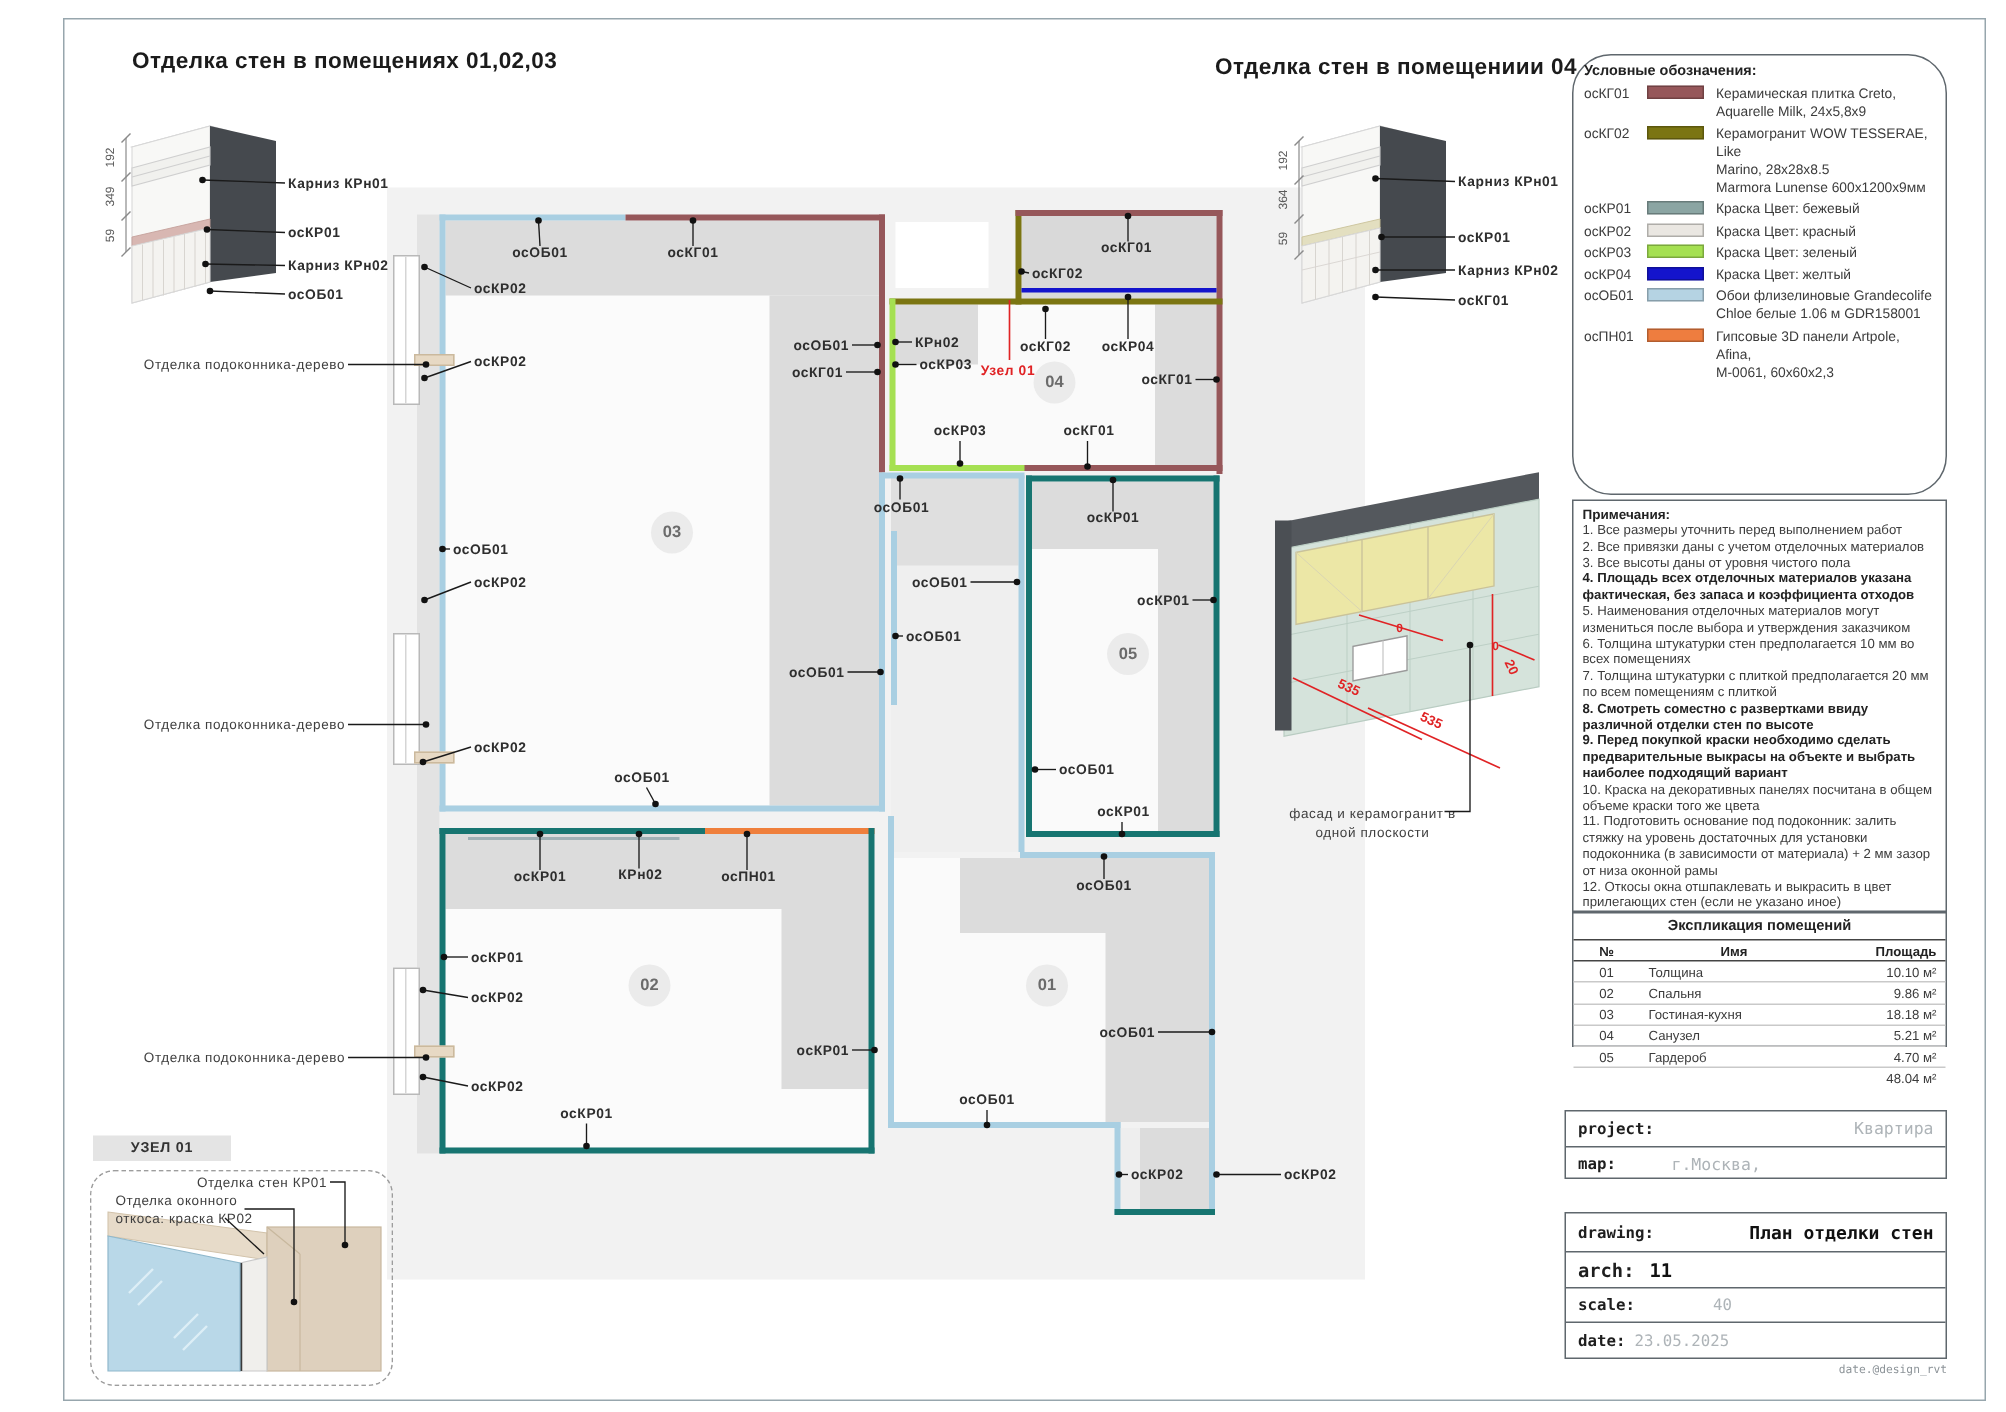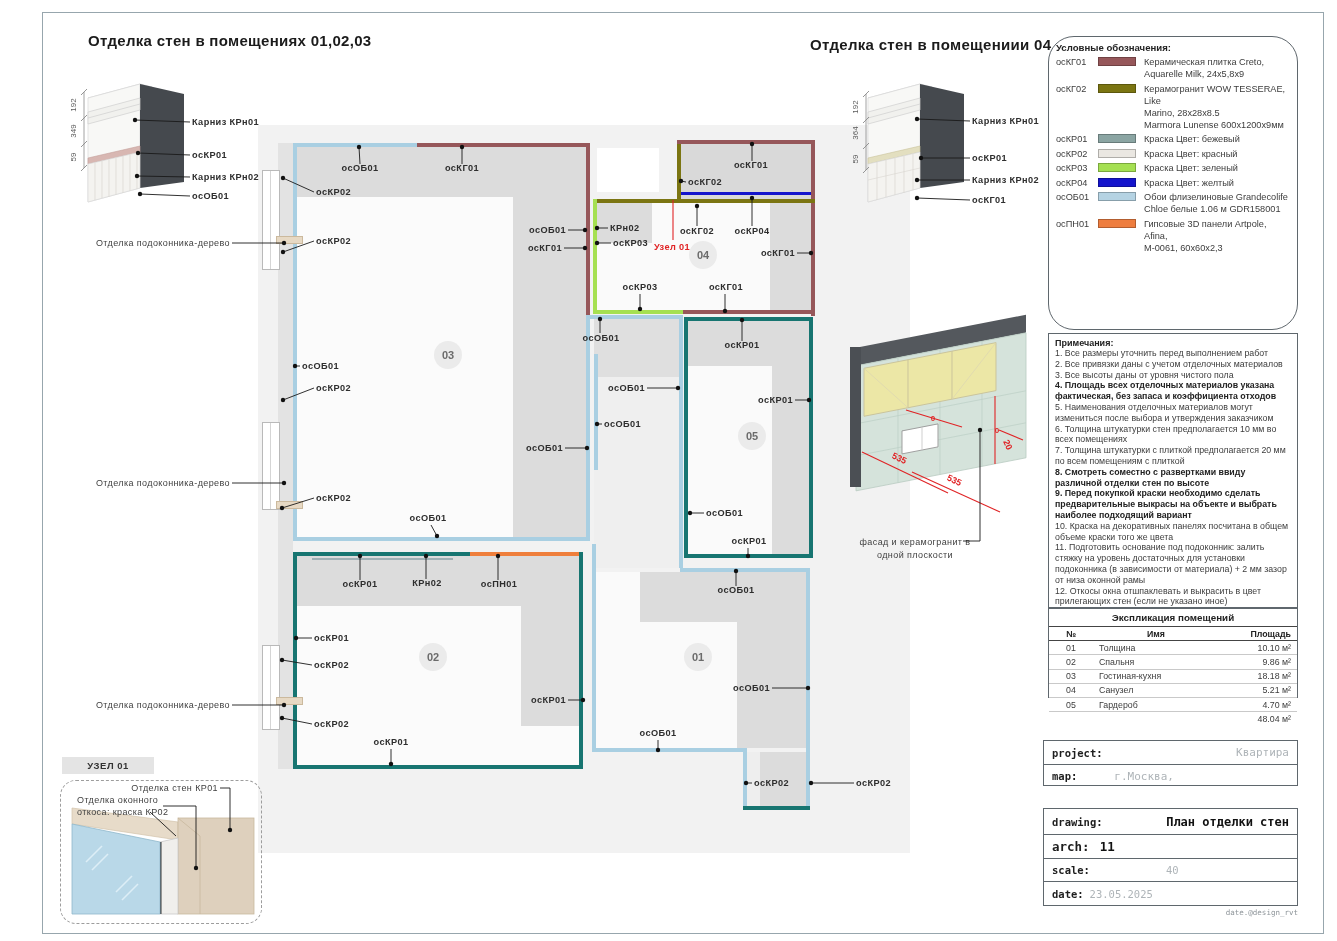--- a/index.html
+++ b/index.html
@@ -563,21 +563,21 @@
     <div class="db-row" style="height:25px">
       <span class="db-lab">drawing:</span>
       <span class="db-valdark">План отделки стен</span>
     </div>
     <div class="db-row" style="height:24px">
       <span class="db-lab db-big">arch:</span>
       <span class="db-page">11</span>
     </div>
     <div class="db-row" style="height:23px">
       <span class="db-lab">scale:</span>
-      <span class="db-gray" style="margin-left:76px">40</span>
+      <span class="db-gray" style="margin-left:52px">40</span>
     </div>
     <div class="db-row" style="height:24px">
       <span class="db-lab">date:</span>
       <span class="db-gray" style="margin-left:6px">23.05.2025</span>
     </div>
   </div>
 
   <div id="credit">date.@design_rvt</div>
 </div>
 

